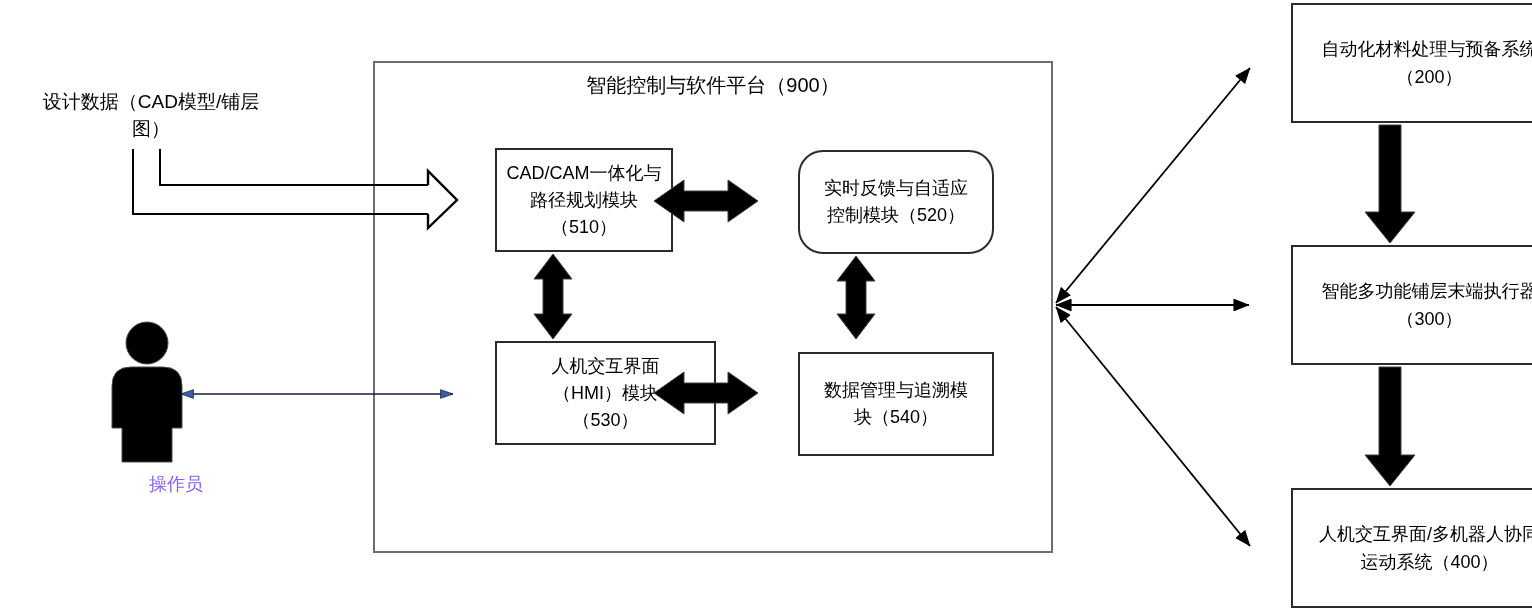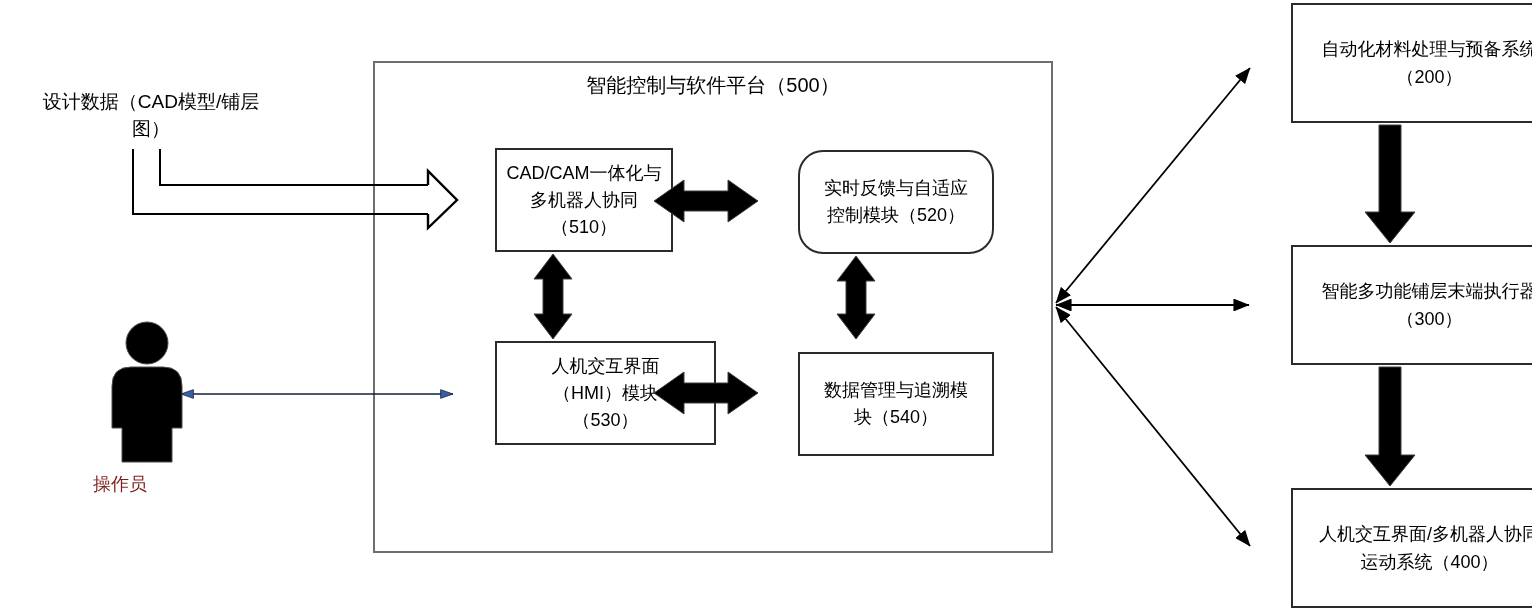--- a/index.html
+++ b/index.html
@@ -19,41 +19,41 @@
   }
   #platform-title{
     position:absolute;left:373px;top:72px;width:680px;text-align:center;
     font-size:20px;z-index:1;
   }
   #design-data-label{
     position:absolute;left:6px;top:88px;width:290px;text-align:center;
     font-size:19px;line-height:27px;z-index:1;
   }
   #operator-label{
-    position:absolute;left:93px;top:472px;width:110px;text-align:left;
-    font-size:18px;color:#7f1d1d;z-index:1;
+    position:absolute;left:93px;top:472px;width:110px;text-align:right;
+    font-size:18px;color:#8b5cf6;z-index:1;
   }
   #overlay{position:absolute;left:0;top:0;width:1532px;height:614px;z-index:2;pointer-events:none;}
 </style>
 </head>
 <body>
 
 <div id="canvas">
 
   <div id="design-data-label">
     <span>设计数据（CAD模型/铺层</span><br>
     <span>图）</span>
   </div>
 
   <div id="platform-box"></div>
-  <div id="platform-title">智能控制与软件平台（500）</div>
+  <div id="platform-title">智能控制与软件平台（900）</div>
 
   <div class="box" style="left:457px;top:148px;width:178px;height:104px;">
     <span>CAD/CAM一体化与</span>
-    <span>多机器人协同</span>
+    <span>路径规划模块</span>
     <span>（510）</span>
   </div>
   <div class="box" style="left:760px;top:150px;width:196px;height:104px;border-radius:25px;">
     <span>实时反馈与自适应</span>
     <span>控制模块（520）</span>
   </div>
   <div class="box" style="left:457px;top:341px;width:221px;height:104px;">
     <span>人机交互界面</span>
     <span>（HMI）模块</span>
     <span>（530）</span>

